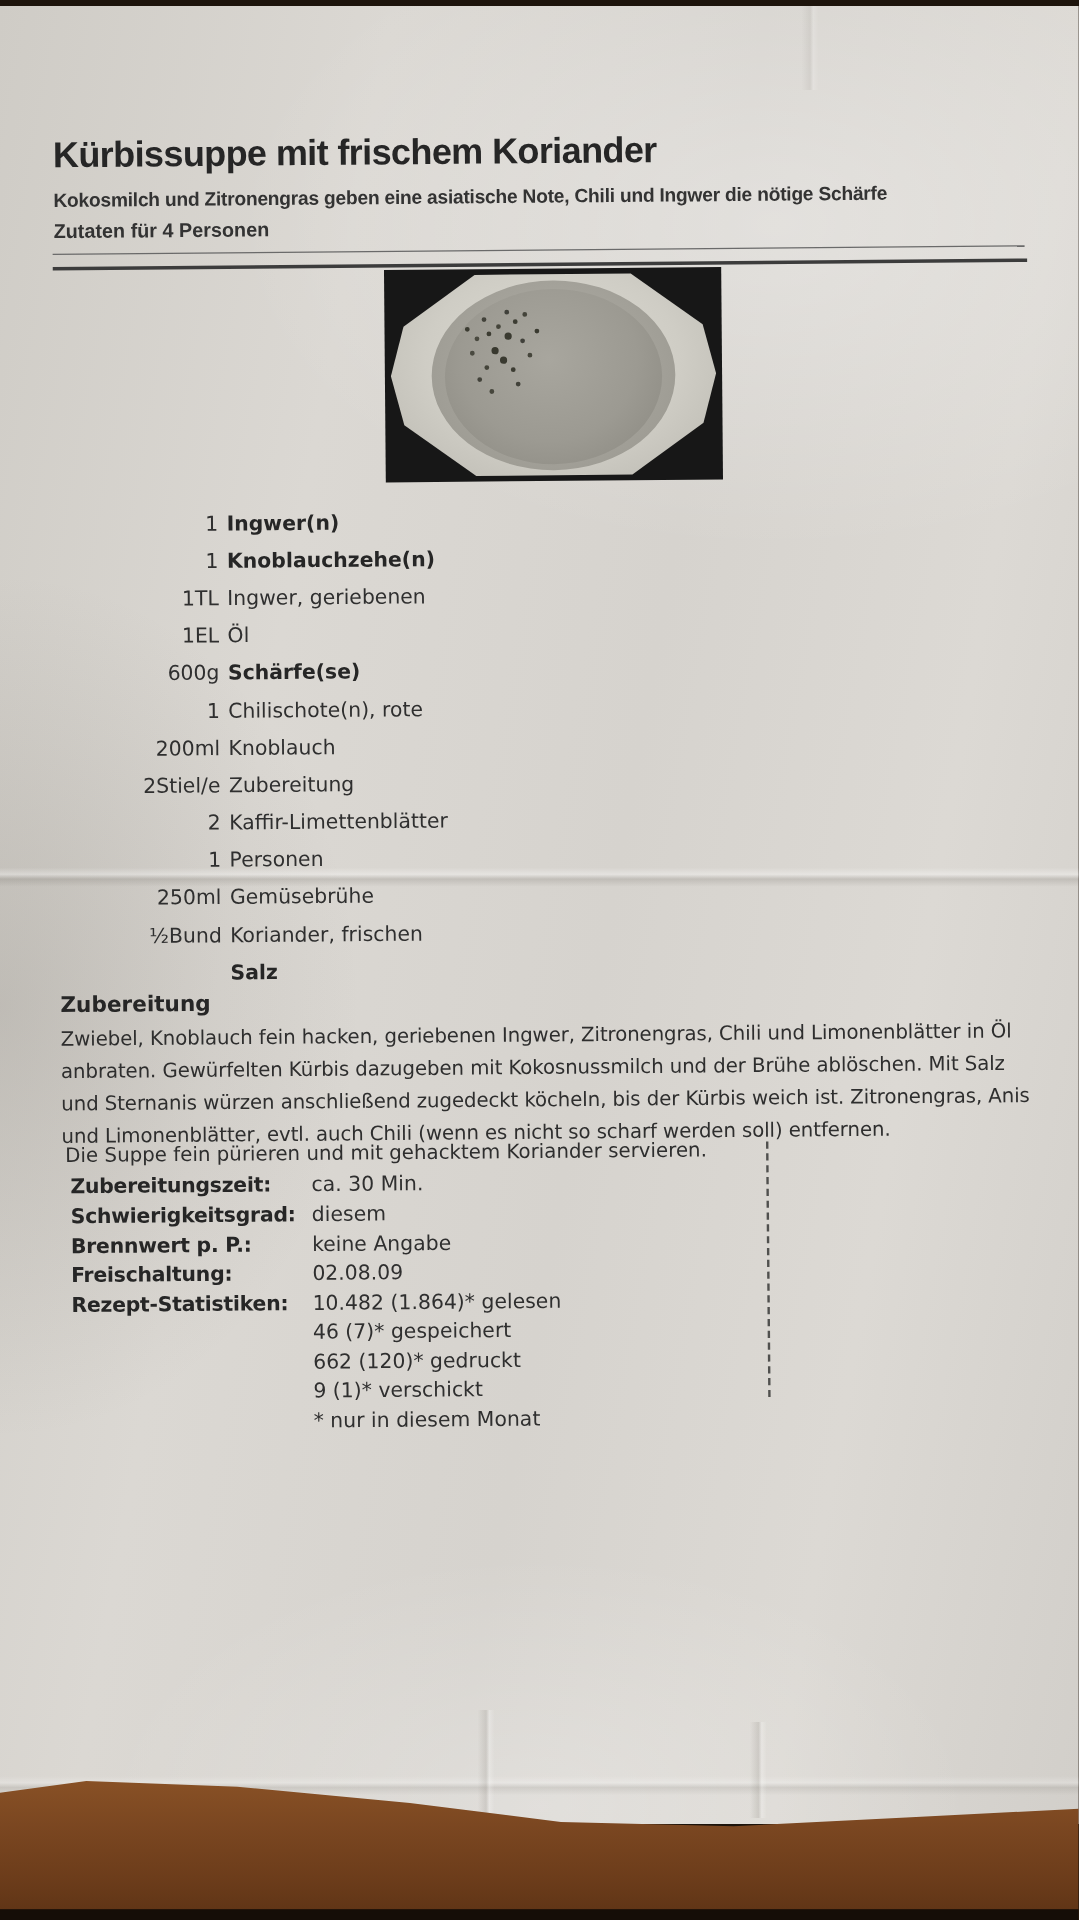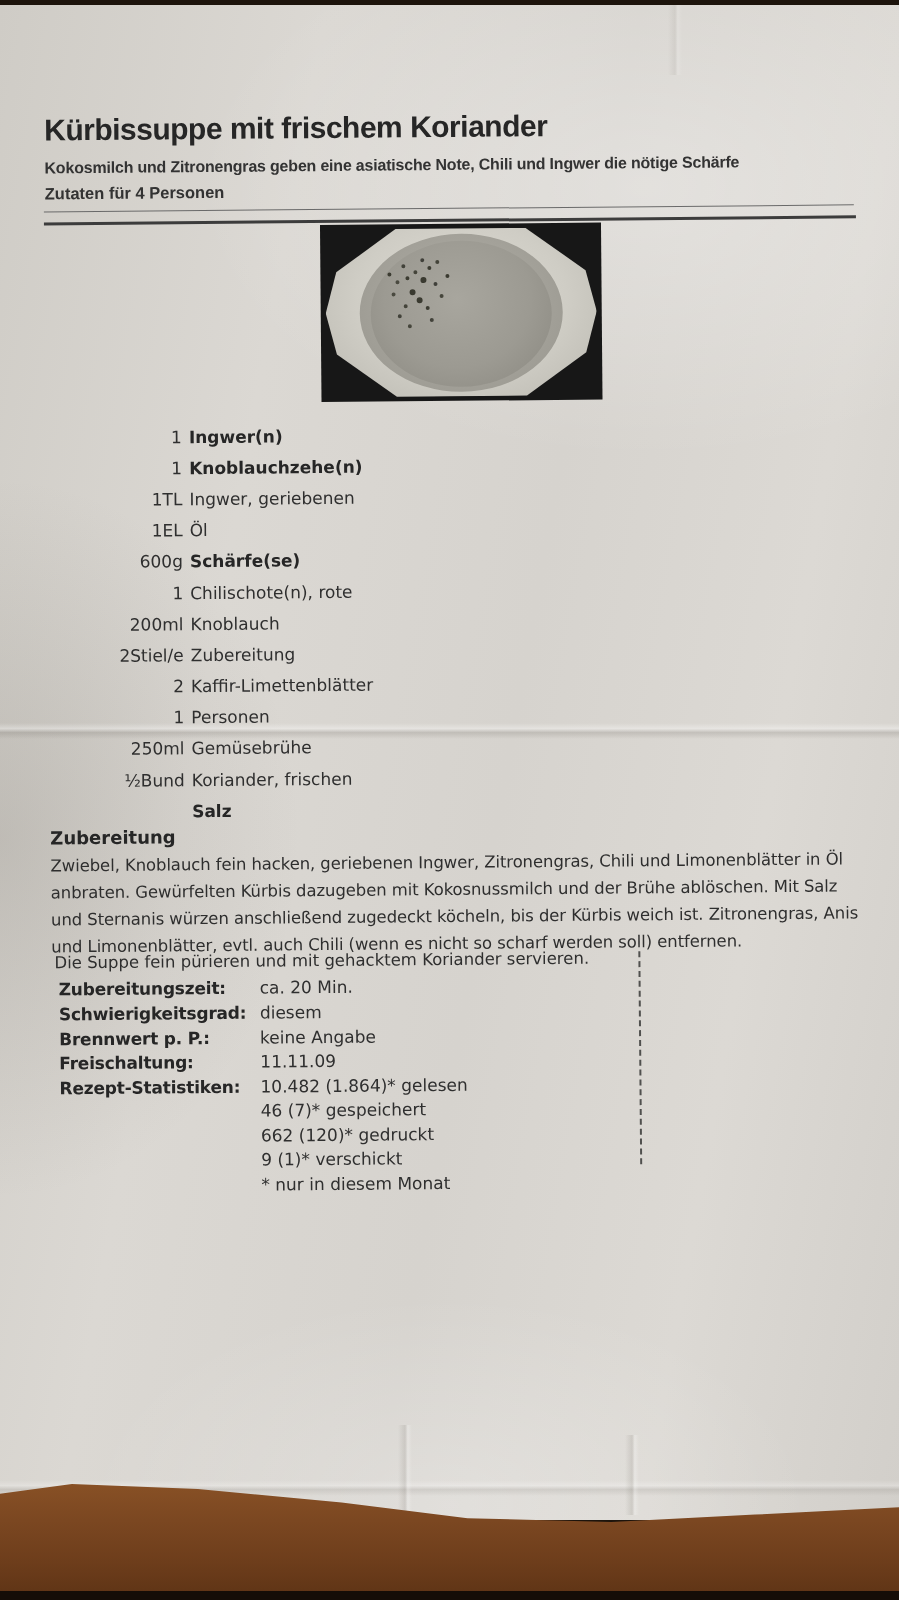--- a/index.html
+++ b/index.html
@@ -151,33 +151,33 @@
         </div>
       </div>
 
     <div class="abs prep-head">Zubereitung</div>
     <div class="abs prep-text">Zwiebel, Knoblauch fein hacken, geriebenen Ingwer, Zitronengras, Chili und Limonenblätter in Öl anbraten. Gewürfelten Kürbis dazugeben mit Kokosnussmilch und der Brühe ablöschen. Mit Salz und Sternanis würzen anschließend zugedeckt köcheln, bis der Kürbis weich ist. Zitronengras, Anis und Limonenblätter, evtl. auch Chili (wenn es nicht so scharf werden soll) entfernen.</div>
     <div class="abs prep-text2">Die Suppe fein pürieren und mit gehacktem Koriander servieren.</div>
 
     <div class="abs details" id="details">
         <div class="det-row">
           <span class="det-label">Zubereitungszeit:</span>
-          <span class="det-value">ca. 20 Min.</span>
+          <span class="det-value">ca. 30 Min.</span>
         </div>
         <div class="det-row">
           <span class="det-label">Schwierigkeitsgrad:</span>
           <span class="det-value">diesem</span>
         </div>
         <div class="det-row">
           <span class="det-label">Brennwert p. P.:</span>
           <span class="det-value">keine Angabe</span>
         </div>
         <div class="det-row">
           <span class="det-label">Freischaltung:</span>
-          <span class="det-value">11.11.09</span>
+          <span class="det-value">02.08.09</span>
         </div>
         <div class="det-row">
           <span class="det-label">Rezept-Statistiken:</span>
           <span class="det-value">10.482 (1.864)* gelesen</span>
         </div>
       </div>
     <div class="abs stats-extra" id="stats-extra">
         <div>46 (7)* gespeichert</div>
         <div>662 (120)* gedruckt</div>
         <div>9 (1)* verschickt</div>

